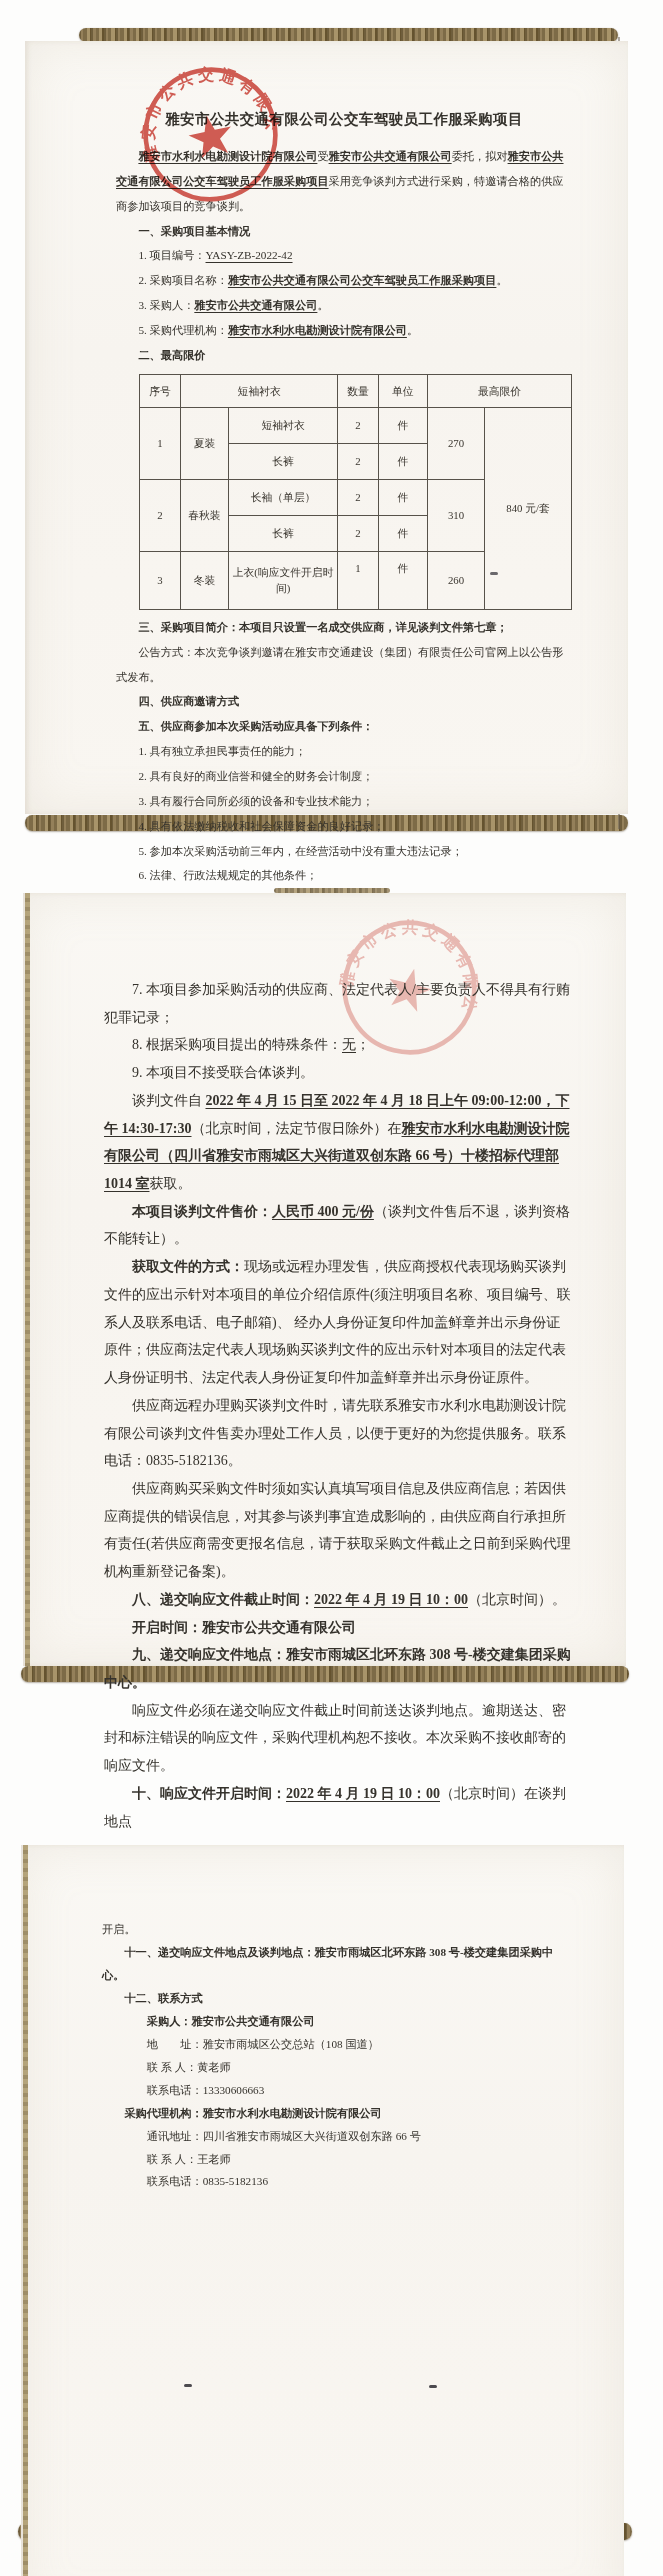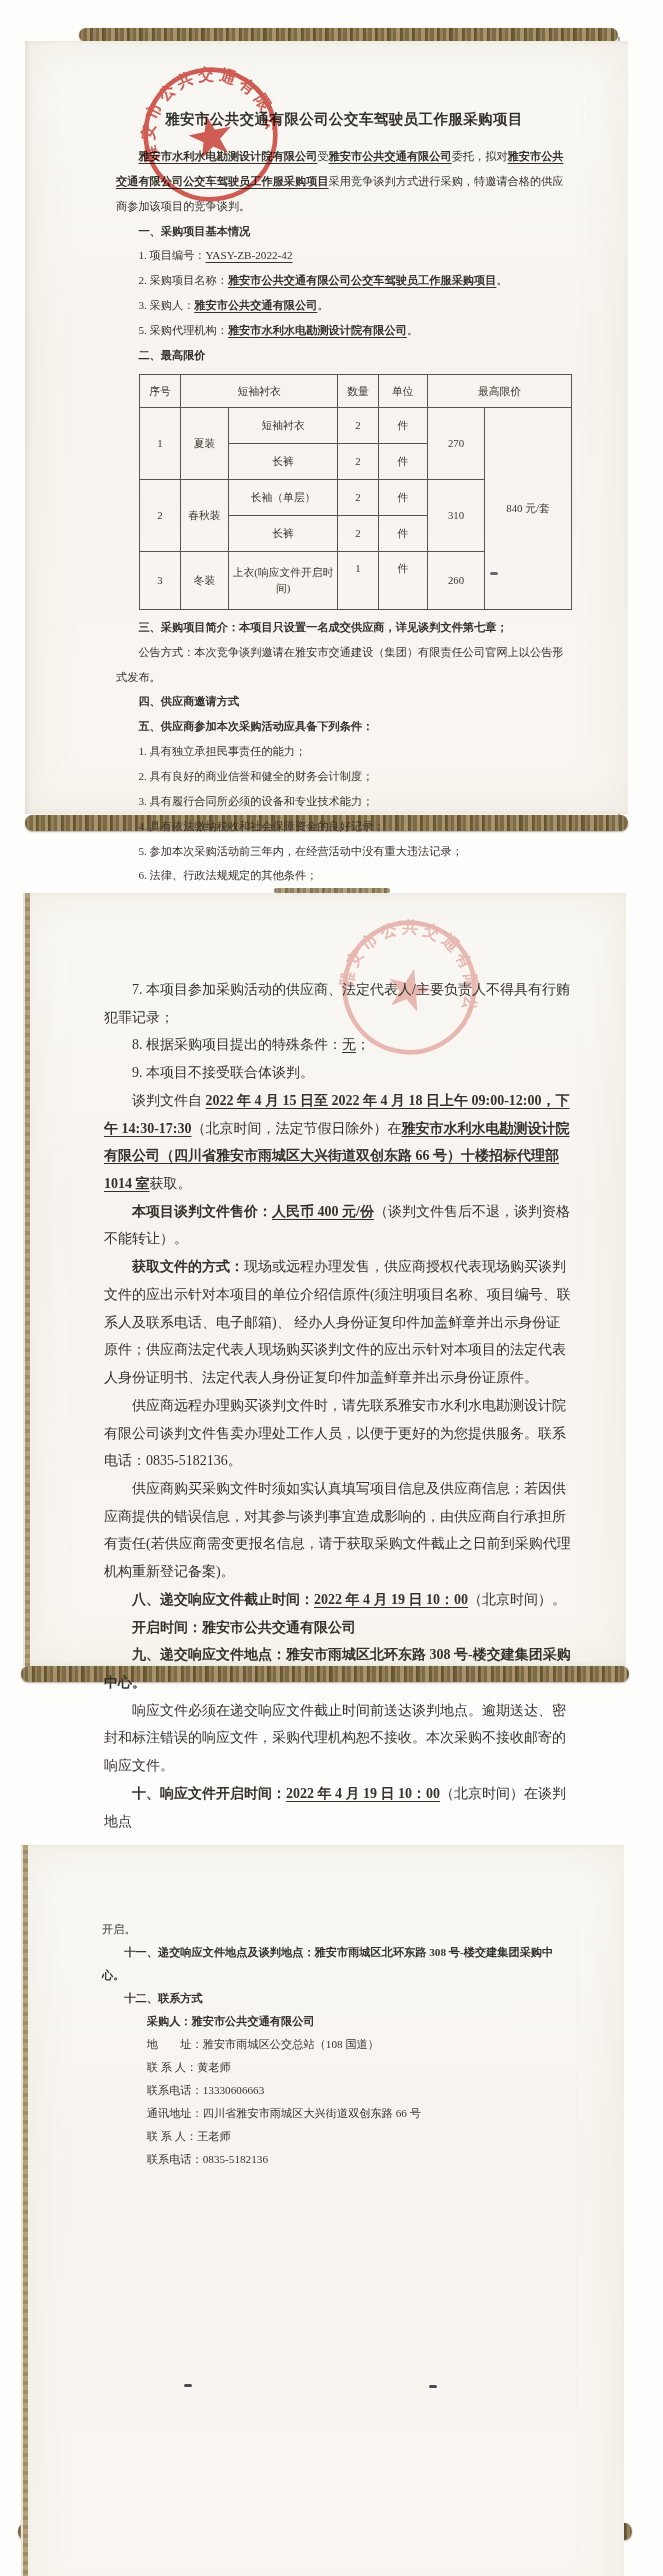--- a/index.html
+++ b/index.html
@@ -201,20 +201,21 @@
     <div class="p3text">
       <p class="noind">开启。</p>
       <p class="para b">十一、递交响应文件地点及谈判地点：雅安市雨城区北环东路 308 号-楼交建集团采购中心。</p>
       <p class="para b">十二、联系方式</p>
 
       <p class="noind b" style="margin-left:4em;">采购人：雅安市公共交通有限公司</p>
       <p class="noind" style="margin-left:4em;"><span>地　　址：</span><span>雅安市雨城区公交总站（108 国道）</span></p>
       <p class="noind" style="margin-left:4em;"><span>联 系 人：</span><span>黄老师</span></p>
       <p class="noind" style="margin-left:4em;"><span>联系电话：</span><span>13330606663</span></p>
 
+      <p class="noind b" style="margin-left:2em;">采购代理机构：雅安市水利水电勘测设计院有限公司</p>
       <p class="noind" style="margin-left:4em;"><span>通讯地址：</span><span>四川省雅安市雨城区大兴街道双创东路 66 号</span></p>
       <p class="noind" style="margin-left:4em;"><span>联 系 人：</span><span>王老师</span></p>
       <p class="noind" style="margin-left:4em;"><span>联系电话：</span><span>0835-5182136</span></p>
     </div>
 
     <div class="mark" style="left:163px;top:539px;"></div>
     <div class="mark" style="left:408px;top:540px;"></div>
   </div>
 
 </div>

